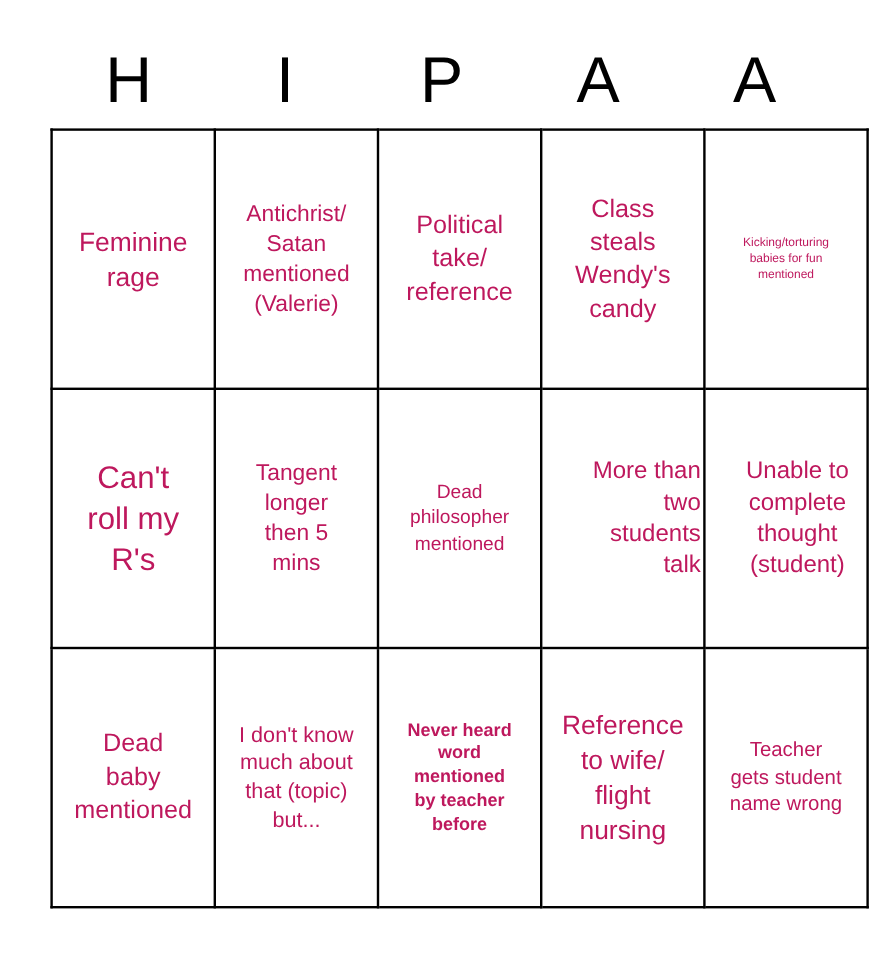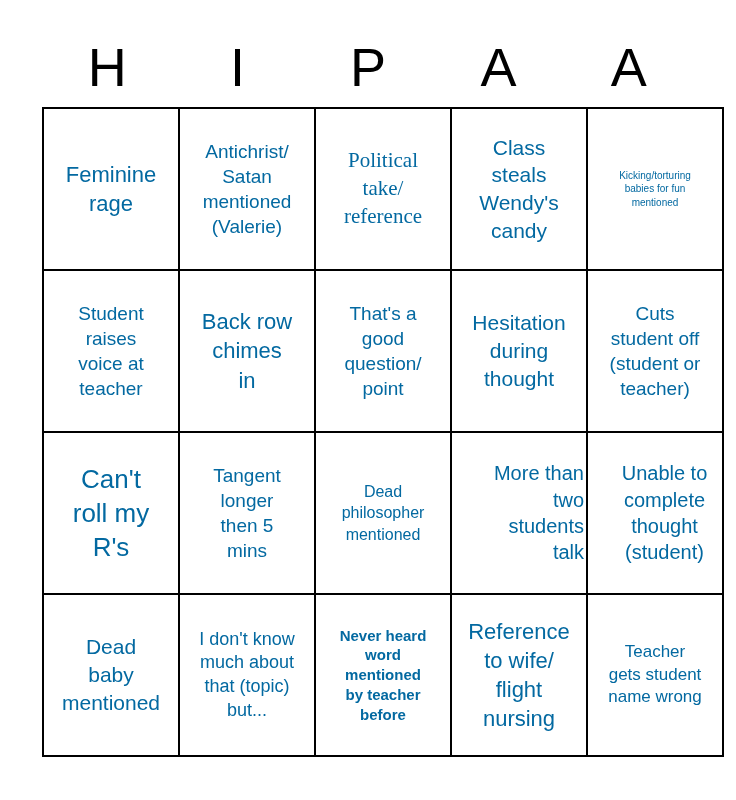--- a/index.html
+++ b/index.html
@@ -44,21 +44,21 @@
   }
   table.card td {
     border: 2px solid #000000;
     width: 130px;
     height: 130px;
     text-align: center;
     vertical-align: middle;
     padding: 2px;
     white-space: pre-line;
     line-height: 1.32;
-    color: #0369a1;
+    color: #be185d;
     background: #ffffff;
     cursor: pointer;
   }
 </style>
 </head>
 <body>
 
 <div class="title">
   <span class="letter">H</span>
   <span class="letter">I</span>
@@ -69,50 +69,30 @@
 
 <table class="card">
   <tbody>
       <tr>
         <td style="font-size: 22px;">Feminine
 rage</td>
         <td style="font-size: 19px;">Antichrist/
 Satan
 mentioned
 (Valerie)</td>
-        <td style="font-size: 21px; font-family: Liberation Serif, serif;">Political
+        <td style="font-size: 21px;">Political
 take/
 reference</td>
         <td style="font-size: 21px;">Class
 steals
 Wendy's
 candy</td>
         <td style="font-size: 10px;">Kicking/torturing
 babies for fun
 mentioned</td>
-      </tr>
-      <tr>
-        <td style="font-size: 19px;">Student
-raises
-voice at
-teacher</td>
-        <td style="font-size: 22px;">Back row
-chimes
-in</td>
-        <td style="font-size: 19px;">That's a
-good
-question/
-point</td>
-        <td style="font-size: 21px;">Hesitation
-during
-thought</td>
-        <td style="font-size: 19px;">Cuts
-student off
-(student or
-teacher)</td>
       </tr>
       <tr>
         <td style="font-size: 26px;">Can't
 roll my
 R's</td>
         <td style="font-size: 19px;">Tangent
 longer
 then 5
 mins</td>
         <td style="font-size: 16px;">Dead

